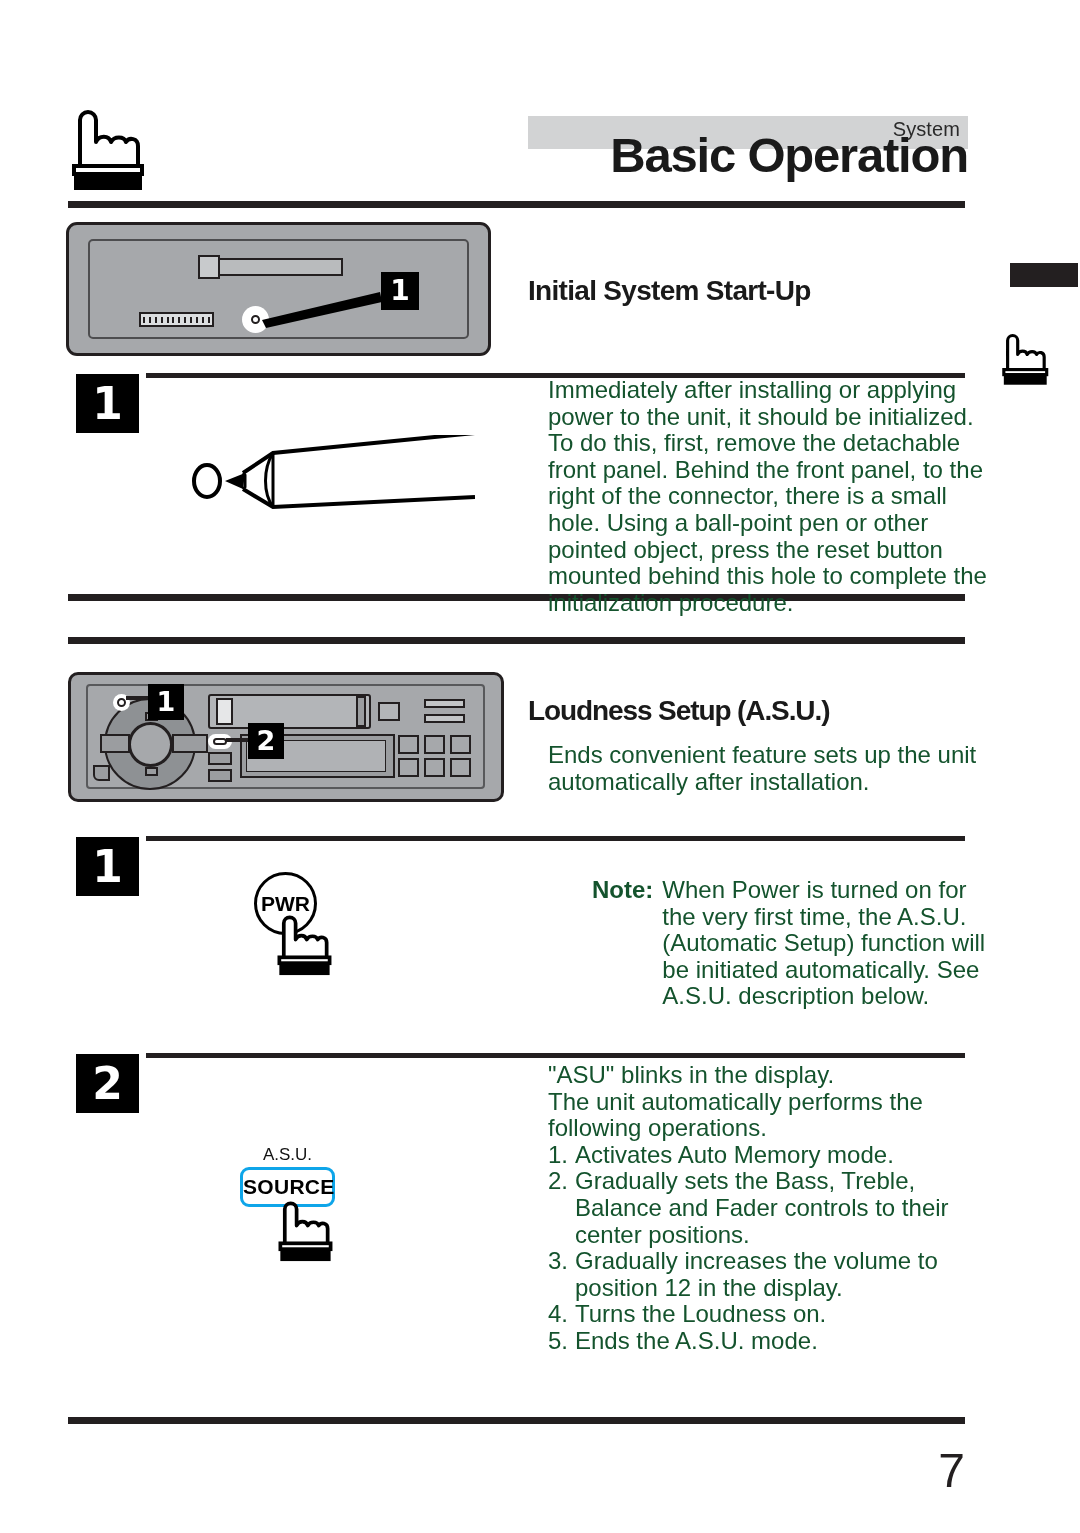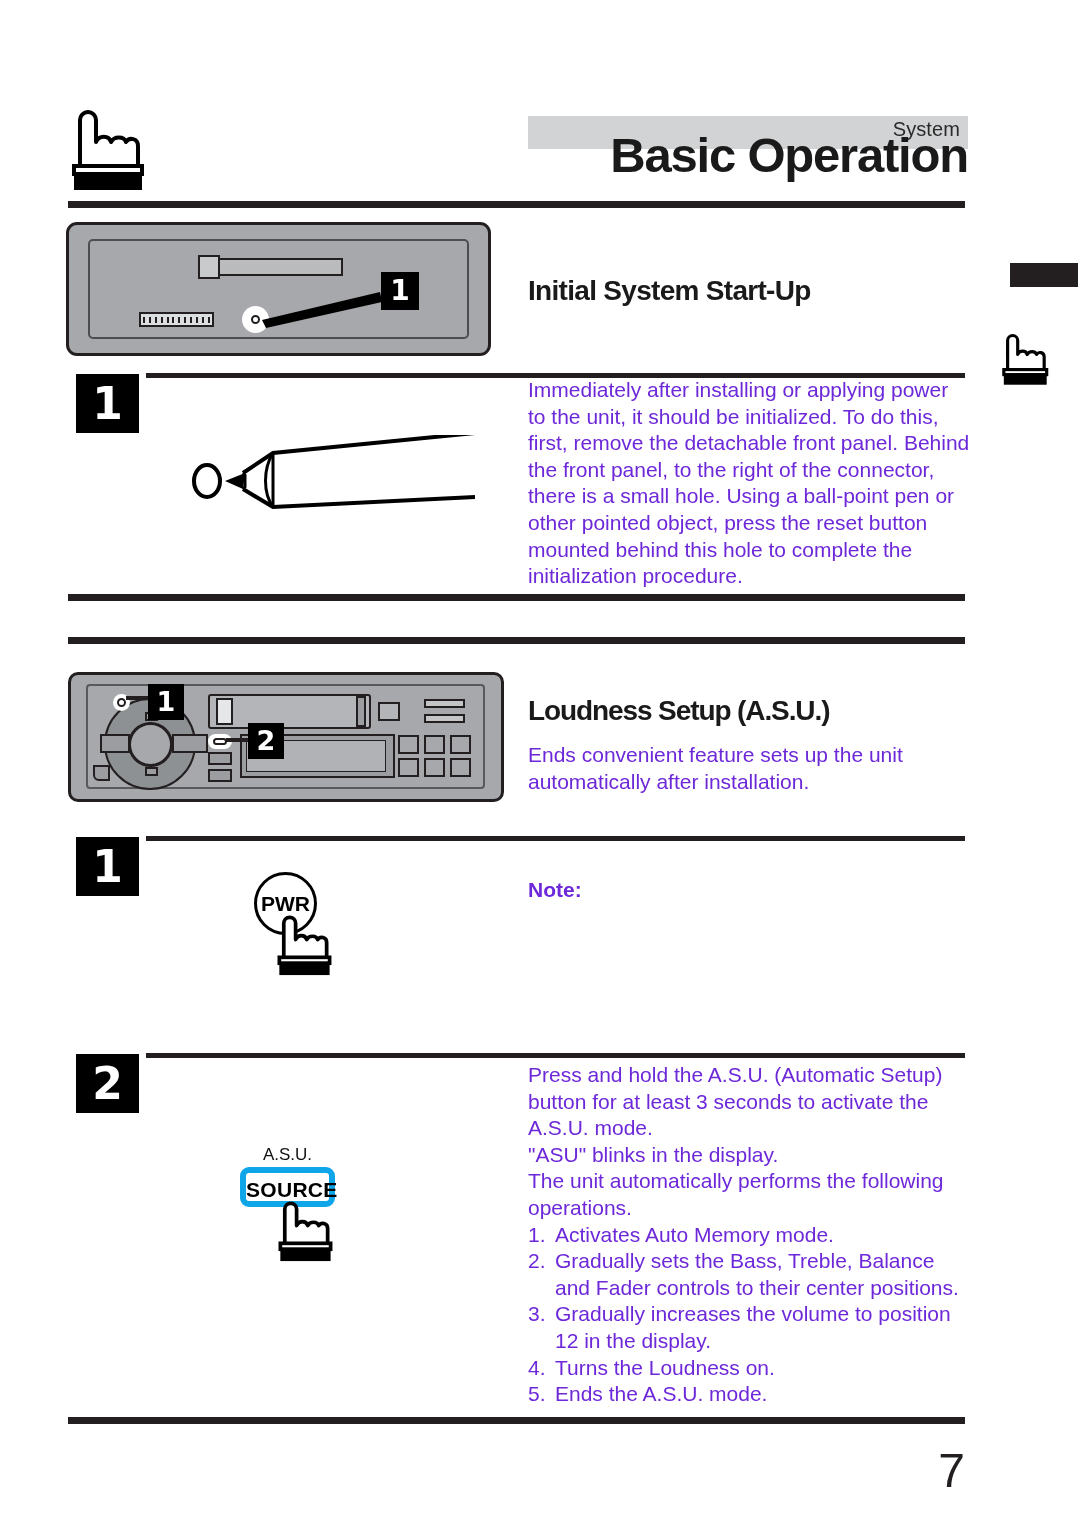--- a/index.html
+++ b/index.html
@@ -39,29 +39,29 @@
   
   .section-head{
     left:528px;width:440px;font-size:28px;font-weight:bold;
     letter-spacing:-.7px;color:#1a1a1a;
   }
   #head-initial{top:275px;}
   #head-asu{top:695px;letter-spacing:-1.1px;}
 
   
   .body-text{
-    left:528px;width:442px;font-size:21px;line-height:26.6px;
-    color:#6d28d9;
+    left:548px;width:442px;font-size:24px;line-height:26.6px;
+    color:#14532d;
   }
   #txt-initial{top:377px;}
   #txt-asu-intro{top:742px;}
   #txt-step1{top:851px;}
   #txt-step2{top:1062px;}
 
-  .note-row{display:flex;margin-top:26px;}
+  .note-row{display:flex;margin-top:26px;margin-left:44px;}
   .note-label{font-weight:bold;white-space:nowrap;padding-right:9px;}
   .note-body{flex:1;}
 
   .olist{margin:0;padding:0;list-style:none;}
   .olist li{display:flex;}
   .olist li .num{width:27px;flex:none;}
   .olist li .txt{flex:1;}
 
   
   .step-badge{
@@ -187,21 +187,21 @@
     left:6px;top:0;width:63px;height:63px;border-radius:50%;
     border:3px solid #000;background:#fff;box-sizing:border-box;
     font-size:21px;font-weight:bold;line-height:57px;text-align:center;color:#000;
   }
   #hand-pwr{left:21px;top:42px;width:68px;height:63px;}
 
   
   #grp-src{left:240px;top:1145px;width:130px;height:145px;}
   #src-caption{left:0;top:0;width:95px;text-align:center;font-size:17px;color:#111;}
   #src-button{
-    left:0;top:22px;width:95px;height:40px;border:6px solid #0ea5e9;border-radius:9px;
+    left:0;top:22px;width:95px;height:40px;border:3px solid #0ea5e9;border-radius:9px;
     background:#fff;box-sizing:border-box;font-size:21px;font-weight:bold;
     line-height:34px;text-align:center;color:#000;letter-spacing:.3px;
   }
   #hand-src{left:30px;top:55px;width:68px;height:63px;}
 
   
   #page-number{
     left:860px;top:1443px;width:105px;text-align:right;
     font-size:48px;color:#231f20;
   }
@@ -328,39 +328,39 @@
       <path d="M20 12a8 8 0 0 1 16 0v22c3-7 13-7 15 0 3-6 13-6 15 0 3-5 12-4 12 4v22H20z" fill="#ffffff" stroke="#000000" stroke-width="5" stroke-linejoin="round"></path>
       <rect x="14" y="58" width="68" height="8" fill="#ffffff" stroke="#000000" stroke-width="5"></rect>
       <rect x="14" y="64" width="68" height="18" fill="#000000"></rect>
     </svg>
   </span>
 </div>
 
 <div class="abs body-text" id="txt-step1">
   <div class="note-row">
     <span class="note-label">Note:</span>
+    <span class="note-body">When Power is turned on for the very first time, the A.S.U. (Automatic Setup) function will be initiated automatically. See A.S.U. description below.</span>
   </div>
 </div>
 
 <div class="abs step-badge" id="badge-2b">2</div>
 
 <div class="abs" id="grp-src">
   <div class="abs" id="src-caption">A.S.U.</div>
   <div class="abs" id="src-button">SOURCE</div>
   <span class="abs" id="hand-src">
     <svg class="hand" viewBox="0 0 92 84" width="68" height="63" aria-hidden="true">
       <path d="M20 12a8 8 0 0 1 16 0v22c3-7 13-7 15 0 3-6 13-6 15 0 3-5 12-4 12 4v22H20z" fill="#ffffff" stroke="#000000" stroke-width="5" stroke-linejoin="round"></path>
       <rect x="14" y="58" width="68" height="8" fill="#ffffff" stroke="#000000" stroke-width="5"></rect>
       <rect x="14" y="64" width="68" height="18" fill="#000000"></rect>
     </svg>
   </span>
 </div>
 
 <div class="abs body-text" id="txt-step2">
-  <div>Press and hold the A.S.U. (Automatic Setup) button for at least 3 seconds to activate the A.S.U. mode.</div>
   <div>"ASU" blinks in the display.</div>
   <div>The unit automatically performs the following operations.</div>
   <ul class="olist" id="asu-operations">
       <li>
         <span class="num">1.</span>
         <span class="txt">Activates Auto Memory mode.</span>
       </li>
       <li>
         <span class="num">2.</span>
         <span class="txt">Gradually sets the Bass, Treble, Balance and Fader controls to their center positions.</span>

